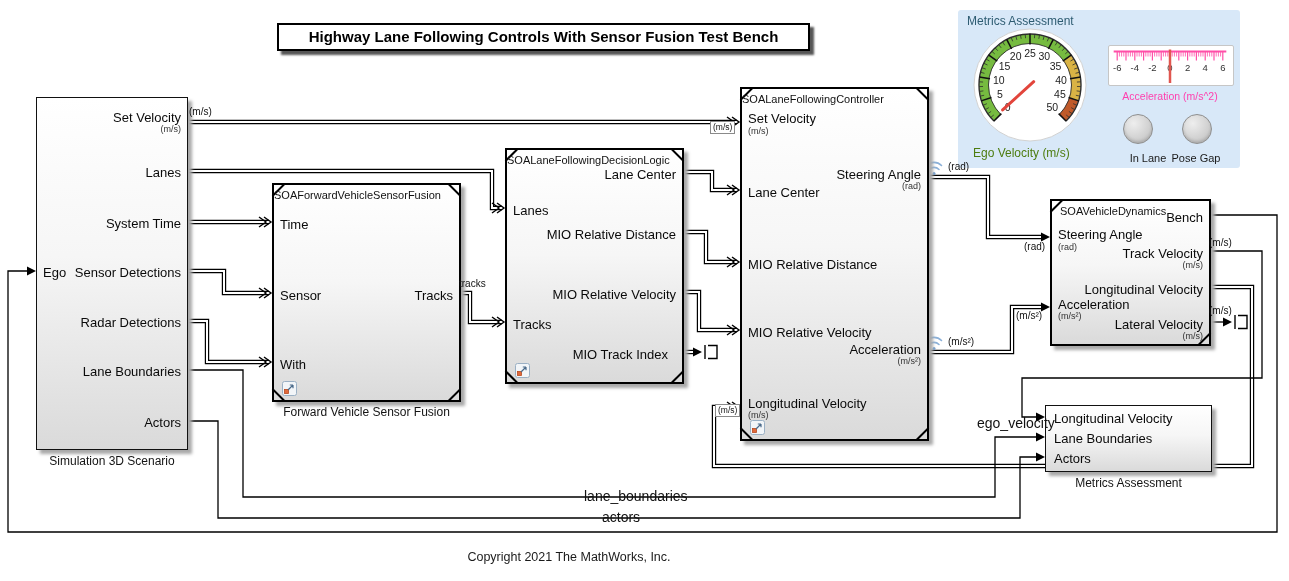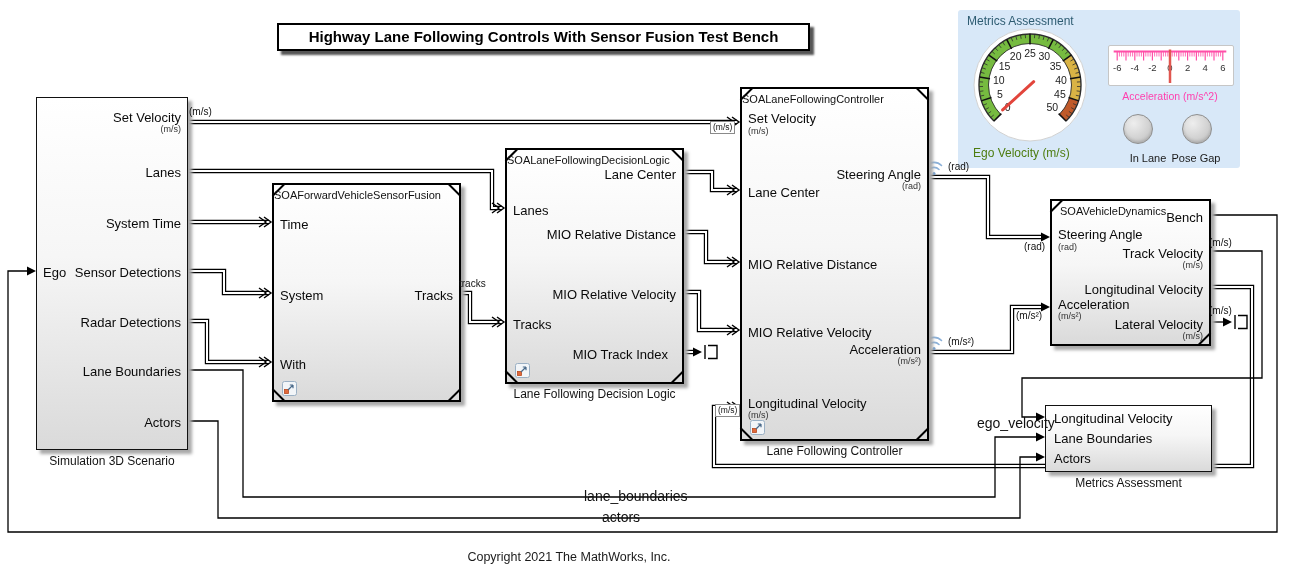--- a/index.html
+++ b/index.html
@@ -276,48 +276,48 @@
   <span class="caption">Simulation 3D Scenario</span>
 </div>
 
 <div class="block model" style="left:272px;top:183px;width:185px;height:215px">
   <span class="notch tl"></span>
   <span class="notch tr"></span>
   <span class="notch bl"></span>
   <span class="notch br"></span>
   <span class="btitle">SOAForwardVehicleSensorFusion</span>
   <span class="pl" style="left:6px;top:32px">Time</span>
-  <span class="pl" style="left:6px;top:103px">System</span>
+  <span class="pl" style="left:6px;top:103px">Sensor</span>
   <span class="pl" style="left:6px;top:172px">With</span>
   <span class="pl" style="right:6px;top:103px">Tracks</span>
   <span class="badge"><svg width="15" height="15" viewBox="0 0 15 15">
         <rect x="0.5" y="0.5" width="14" height="14" rx="2" fill="#f2f5f8" stroke="#9bb0c4"></rect>
         <rect x="2.5" y="8.5" width="4" height="4" fill="#e06a3c" stroke="#b84a20" stroke-width="0.8"></rect>
         <path d="M6,9 L11,4 M11,4 h-3.2 M11,4 v3.2" stroke="#4a6a8a" stroke-width="1.2" fill="none"></path>
       </svg></span>
+  <span class="caption">Forward Vehicle Sensor Fusion</span>
 </div>
 
 <div class="block model" style="left:505px;top:148px;width:175px;height:232px">
   <span class="notch tl"></span>
   <span class="notch tr"></span>
   <span class="notch bl"></span>
   <span class="notch br"></span>
   <span class="btitle">SOALaneFollowingDecisionLogic</span>
   <span class="pl" style="left:6px;top:53px">Lanes</span>
   <span class="pl" style="left:6px;top:167px">Tracks</span>
   <span class="pl" style="right:6px;top:17px">Lane Center</span>
   <span class="pl" style="right:6px;top:77px">MIO Relative Distance</span>
   <span class="pl" style="right:6px;top:137px">MIO Relative Velocity</span>
   <span class="pl" style="right:14px;top:197px">MIO Track Index</span>
   <span class="badge"><svg width="15" height="15" viewBox="0 0 15 15">
         <rect x="0.5" y="0.5" width="14" height="14" rx="2" fill="#f2f5f8" stroke="#9bb0c4"></rect>
         <rect x="2.5" y="8.5" width="4" height="4" fill="#e06a3c" stroke="#b84a20" stroke-width="0.8"></rect>
         <path d="M6,9 L11,4 M11,4 h-3.2 M11,4 v3.2" stroke="#4a6a8a" stroke-width="1.2" fill="none"></path>
       </svg></span>
-  <span class="caption">Lane Following Decision Logic</span>
 </div>
 
 <div class="block model" style="left:740px;top:87px;width:185px;height:350px">
   <span class="notch tl"></span>
   <span class="notch tr"></span>
   <span class="notch bl"></span>
   <span class="notch br"></span>
   <span class="btitle">SOALaneFollowingController</span>
   <span class="pl" style="left:6px;top:22px">Set Velocity</span>
   <span class="pl sub" style="left:6px;top:37px">(m/s)</span>
@@ -328,21 +328,20 @@
   <span class="pl sub" style="left:6px;top:321px">(m/s)</span>
   <span class="pl" style="right:6px;top:78px">Steering Angle</span>
   <span class="pl sub" style="right:6px;top:92px">(rad)</span>
   <span class="pl" style="right:6px;top:253px">Acceleration</span>
   <span class="pl sub" style="right:6px;top:267px">(m/s²)</span>
   <span class="badge"><svg width="15" height="15" viewBox="0 0 15 15">
         <rect x="0.5" y="0.5" width="14" height="14" rx="2" fill="#f2f5f8" stroke="#9bb0c4"></rect>
         <rect x="2.5" y="8.5" width="4" height="4" fill="#e06a3c" stroke="#b84a20" stroke-width="0.8"></rect>
         <path d="M6,9 L11,4 M11,4 h-3.2 M11,4 v3.2" stroke="#4a6a8a" stroke-width="1.2" fill="none"></path>
       </svg></span>
-  <span class="caption">Lane Following Controller</span>
 </div>
 
 <div class="block model" style="left:1050px;top:199px;width:157px;height:143px">
   <span class="notch tl"></span>
   <span class="notch br"></span>
   <span class="btitle" style="left:8px;width:122px">SOAVehicleDynamics</span>
   <span class="pl" style="left:6px;top:26px">Steering Angle</span>
   <span class="pl sub" style="left:6px;top:41px">(rad)</span>
   <span class="pl" style="left:6px;top:96px">Acceleration</span>
   <span class="pl sub" style="left:6px;top:110px">(m/s²)</span>

